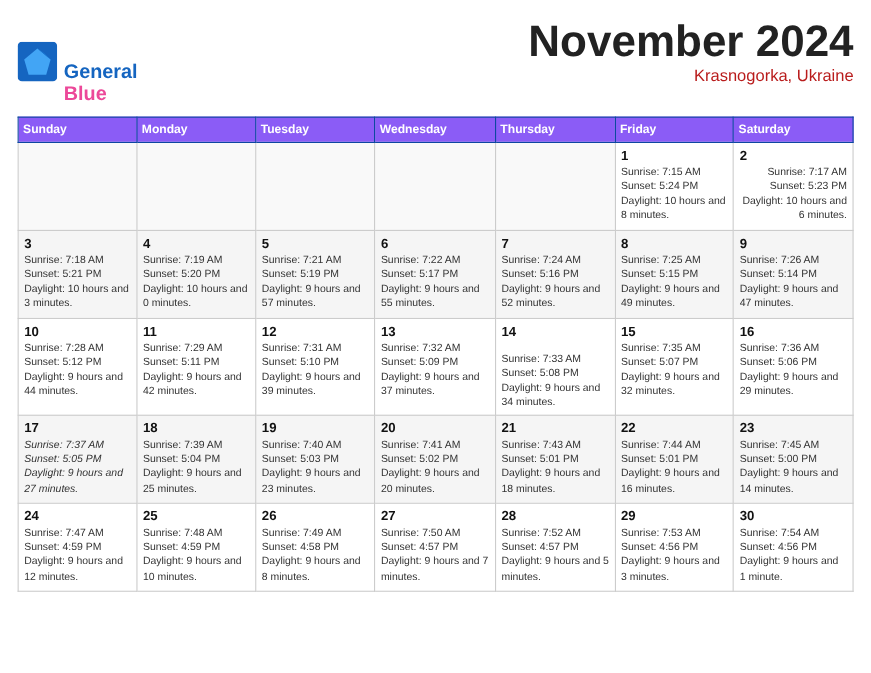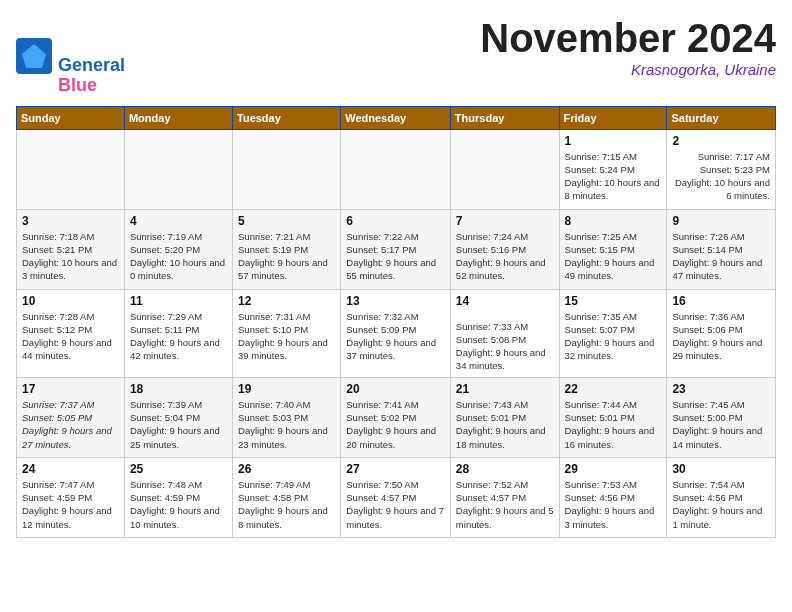--- a/index.html
+++ b/index.html
@@ -38,30 +38,29 @@
     .title-block {
       text-align: right;
     }
     .month-title {
       font-size: 40px;
       font-weight: bold;
       color: #222;
     }
     .location {
       font-size: 15px;
-      color: #6d28d9;
-      font-style: italic;
+      color: #b91c1c;
     }
     .calendar {
       width: 100%;
       border-collapse: collapse;
       font-size: 10px;
     }
     .calendar thead th {
-      background: #a16207;
+      background: #8b5cf6;
       color: #fff;
       padding: 5px 4px;
       text-align: left;
       font-size: 11px;
       font-weight: bold;
       border: 1px solid #0d47a1;
     }
     .calendar tbody td {
       border: 1px solid #ccc;
       vertical-align: top;

